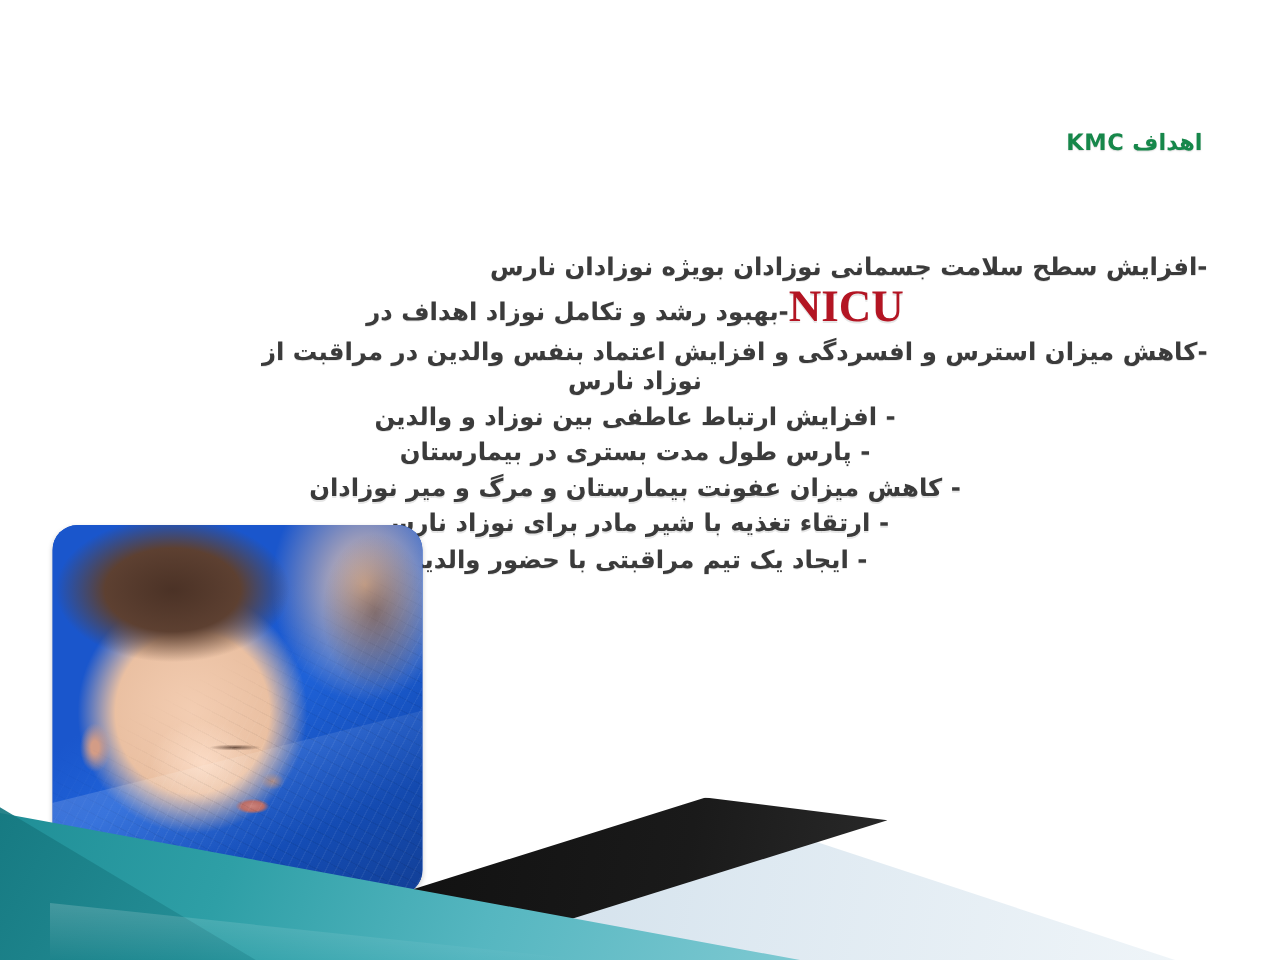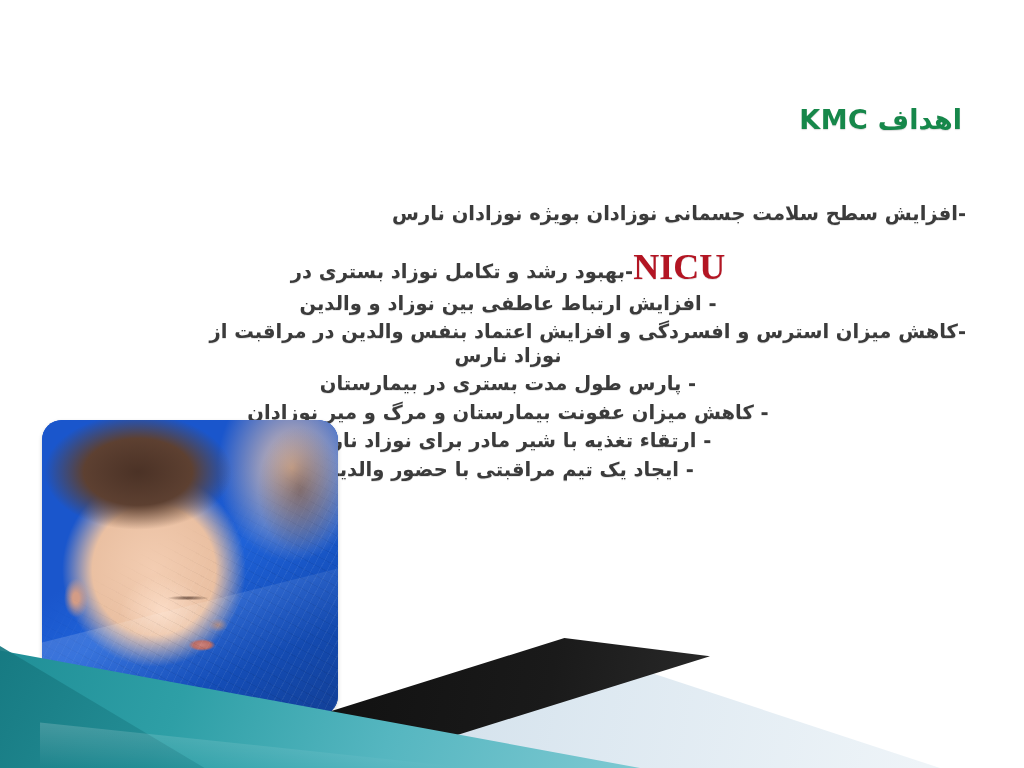--- a/index.html
+++ b/index.html
@@ -25,21 +25,21 @@
 
   
   #title {
     position: absolute;
     top: 104px;
     right: 62px;
     width: 560px;
     text-align: right;
     direction: rtl;
     font-family: "DejaVu Sans", sans-serif;
-    font-size: 27px;
+    font-size: 18px;
     font-weight: bold;
     color: #16874a;
     letter-spacing: 0.5px;
     text-shadow: 0 1px 1px rgba(150,150,150,0.35);
     white-space: nowrap;
   }
 
   
   #body-text {
     position: absolute;
@@ -55,21 +55,21 @@
     line-height: 1.0;
   }
   .para {
     margin: 0 0 9px 0;
     text-align: center;
     padding-right: 4px;
     text-shadow: 0 1px 0 rgba(200,200,200,0.45);
   }
   .para.first {
     text-align: right;
-    margin-bottom: 25px;
+    margin-bottom: 3px;
   }
   .para.justify {
     text-align: right;
   }
   .para.justify .tail {
     display: block;
     text-align: center;
     margin-top: 4px;
   }
   .latin-red {
@@ -206,29 +206,29 @@
 
 <div id="slide">
 
   <div id="title">اهداف  KMC</div>
 
   <div id="body-text">
 
     <p class="para first">-افزایش سطح سلامت جسمانی نوزادان  بویژه نوزادان نارس</p>
 
     <p class="para">
-      <span class="latin-red">NICU</span><span>-بهبود رشد و تکامل نوزاد بستری در</span>
+      <span class="latin-red">NICU</span><span>-بهبود رشد و تکامل نوزاد اهداف در</span>
     </p>
-
-    <p class="para">- افزایش ارتباط عاطفی بین نوزاد و والدین</p>
 
     <p class="para justify">
       <span>-کاهش میزان استرس و افسردگی و افزایش اعتماد بنفس والدین در مراقبت از</span>
       <span class="tail">نوزاد نارس</span>
     </p>
+
+    <p class="para">- افزایش ارتباط عاطفی بین نوزاد و والدین</p>
 
     <p class="para">- پارس طول مدت بستری در بیمارستان</p>
 
     <p class="para">- کاهش میزان عفونت بیمارستان و مرگ و میر نوزادان</p>
 
     <p class="para">- ارتقاء تغذیه با شیر مادر برای نوزاد نارس</p>
 
     <p class="para">- ایجاد یک تیم مراقبتی با حضور والدین</p>
   </div>
 

